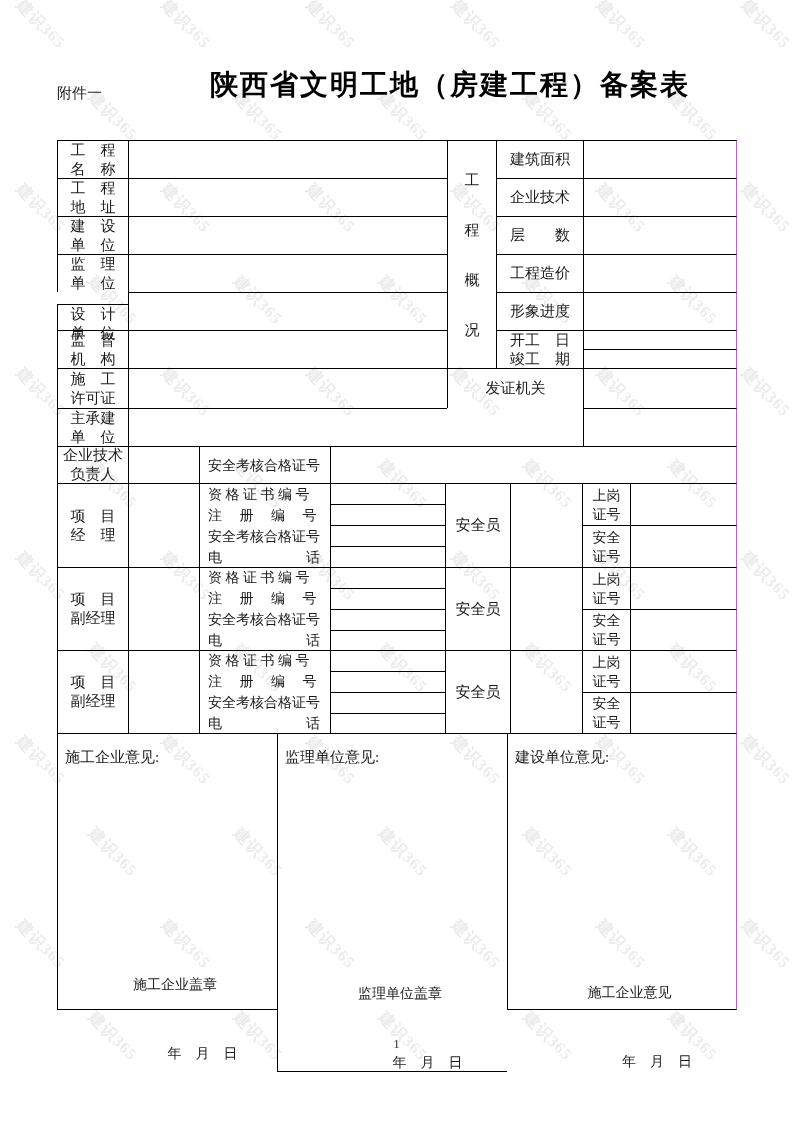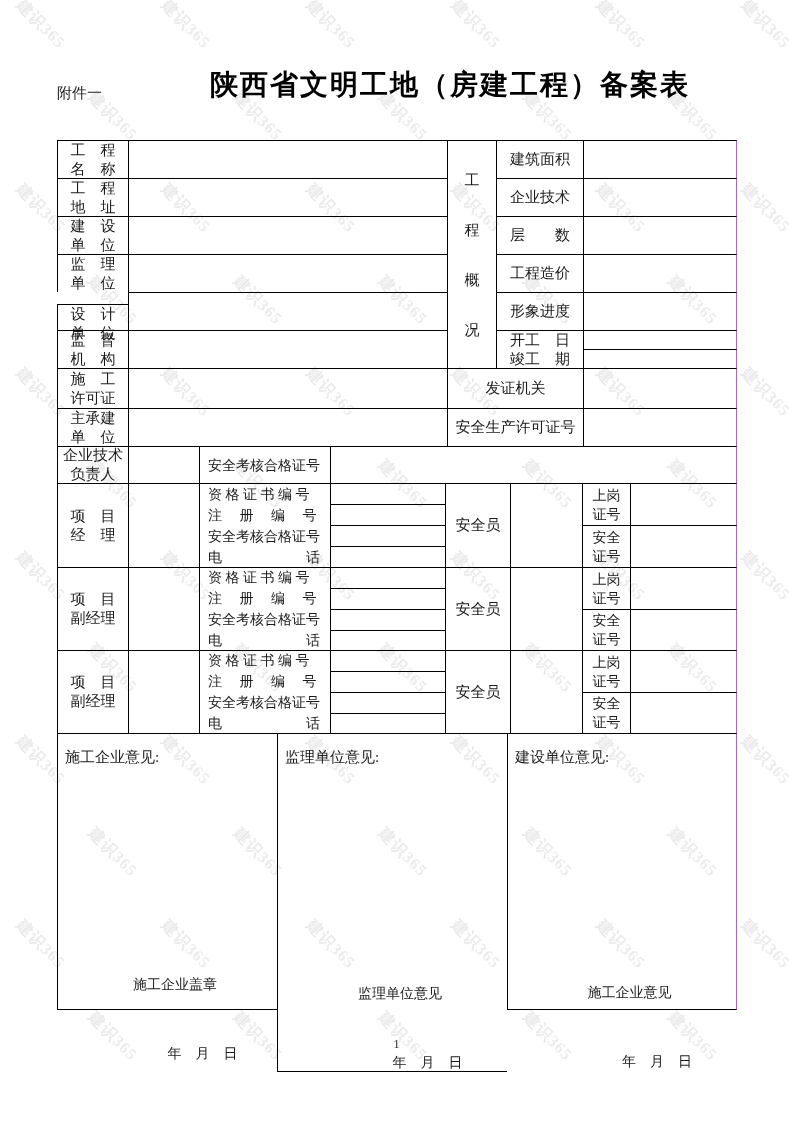--- a/index.html
+++ b/index.html
@@ -166,21 +166,20 @@
 
     <div class="cell" style="left:0;top:228px;width:71px;height:40px">施　工
 许可证</div>
     <div class="cell" style="left:71px;top:228px;width:319px;height:40px"></div>
     <div class="cell" style="left:390px;top:228px;width:136px;height:40px">发证机关</div>
     <div class="cell br" style="left:526px;top:228px;width:154px;height:40px"></div>
 
     <div class="cell" style="left:0;top:268px;width:71px;height:38px">主承建
 单　位</div>
     <div class="cell" style="left:71px;top:268px;width:319px;height:38px"></div>
-    <div class="cell" style="left:390px;top:268px;width:136px;height:38px">安全生产许可证号</div>
     <div class="cell br" style="left:526px;top:268px;width:154px;height:38px"></div>
 
     <div class="cell" style="left:0;top:306px;width:71px;height:37px">企业技术
 负责人</div>
     <div class="cell" style="left:71px;top:306px;width:71px;height:37px"></div>
     <div class="cell cert" style="left:142px;top:306px;width:131px;height:37px">安全考核合格证号</div>
     <div class="cell br" style="left:273px;top:306px;width:407px;height:37px"></div>
 
     <div class="cell" style="left:0;top:343px;width:71px;height:84px">项　目
 经　理</div>
@@ -245,21 +244,21 @@
     <div class="cell opin bb" style="left:0;top:593px;width:220px;height:277px">
       <span>施工企业意见:</span>
       <div class="stamp" style="top:206px">
         <div>施工企业盖章</div>
         <div class="date">年　月　日</div>
       </div>
     </div>
     <div class="cell opin bb" style="left:220px;top:593px;width:230px;height:339px">
       <span>监理单位意见:</span>
       <div class="stamp" style="top:215px">
-        <div>监理单位意见</div>
+        <div>监理单位盖章</div>
         <div class="date">年　月　日</div>
       </div>
     </div>
     <div class="cell opin bb br" style="left:450px;top:593px;width:230px;height:277px">
       <span>建设单位意见:</span>
       <div class="stamp" style="top:214px">
         <div>施工企业意见</div>
         <div class="date">年　月　日</div>
       </div>
     </div>

